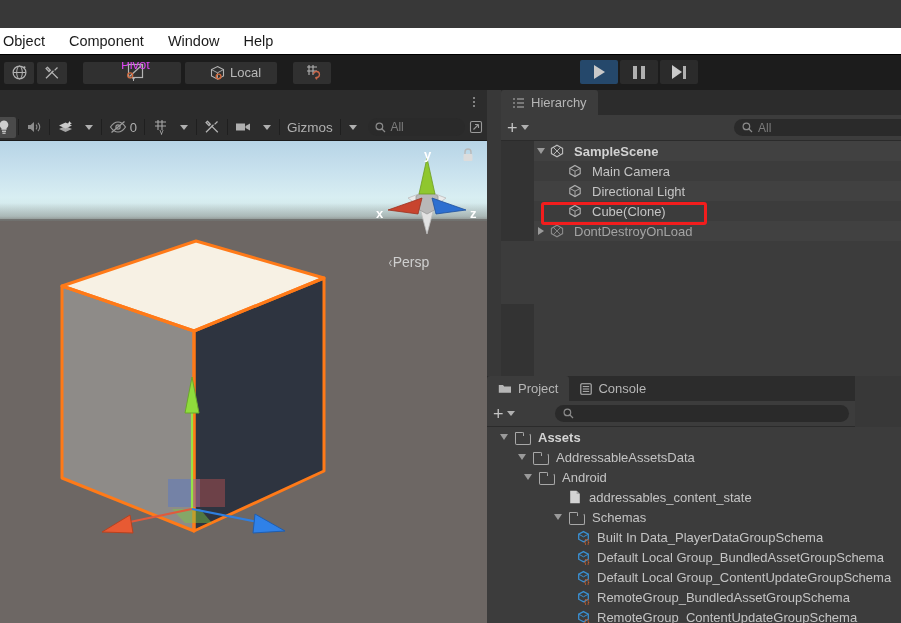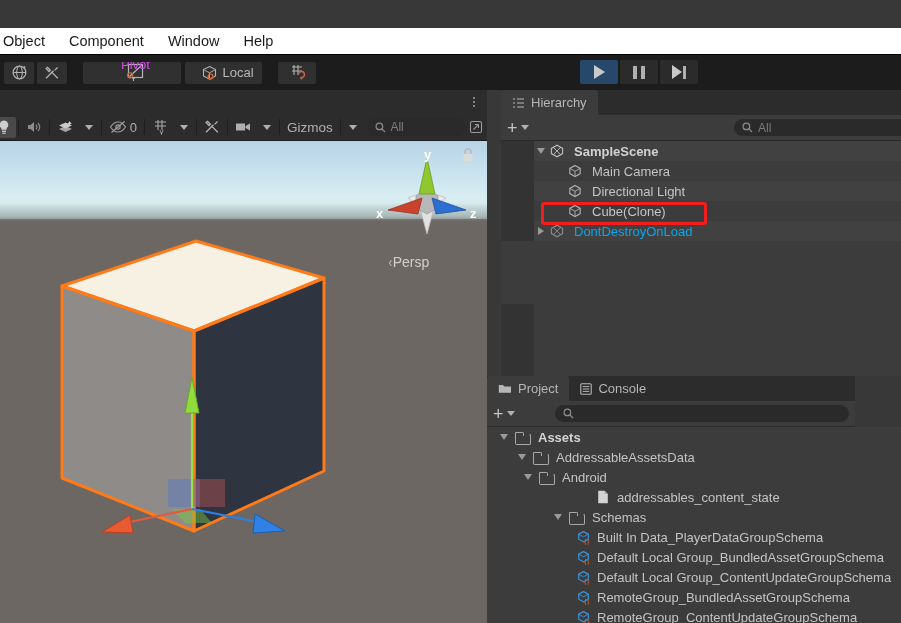--- a/index.html
+++ b/index.html
@@ -33,21 +33,21 @@
   }
   .tb-btn {
     height: 22px; background: #303030; border-radius: 2px;
     display: flex; align-items: center; justify-content: center;
     color: #b4b4b4; cursor: default;
   }
   .tb-sq { width: 30px; }
   .tb-pivot {
     width: 98px; gap: 2px; padding-left: 8px; position: relative; overflow: hidden;
   }
-  .tb-local { width: 77px; gap: 4px; padding-left: 8px; }
+  .tb-local { width: 92px; gap: 4px; padding-left: 8px; }
   .tb-snap { width: 38px; }
   .tb-label { font-size: 13px; color: #b8b8b8; }
   .pivot-label {
     position: absolute; left: 38px; top: -5px; font-size: 13px; color: #d946ef;
   }
 
   #playgroup {
     position: absolute; left: 580px; top: 32px;
     display: flex; gap: 2px; height: 24px;
   }
@@ -520,21 +520,21 @@
           <span class="tw">
               <span class="arrow-r"></span>
             </span>
           <span class="ic">
             <svg width="14" height="14" viewBox="0 0 14 14">
               <path d="M7 1.2 L12.6 4.4 v5.2 L7 12.8 L1.4 9.6 V4.4 Z" fill="none" stroke="#8a8a8a" stroke-width="1.1"></path>
               <path d="M3 3 L11 11 M11 3 L3 11" stroke="#8a8a8a" stroke-width="0.9"></path>
             </svg>
           </span>
           <span class="hsp"></span>
-          <span style="color:#0ea5e9">DontDestroyOnLoad</span>
+          <span style="color:#a3a3a3">DontDestroyOnLoad</span>
         </div>
 
         <div id="hier-empty">
           <span class="gutter-fill"></span>
         </div>
       </div>
     </div>
 
     <div id="project">
       <div class="panel-tabstrip">
@@ -593,21 +593,21 @@
         <div class="prow" style="padding-left:34px;">
           <span class="tw">
               <span class="arrow-d"></span>
             </span>
           <span class="hsp" style="width:4px"></span>
           <span class="folder"></span>
           <span class="hsp"></span>
           <span>Android</span>
         </div>
 
-        <div class="prow" style="padding-left:92px;text-align:center;">
+        <div class="prow" style="padding-left:64px;text-align:center;">
           <span class="tw"></span>
           <span class="hsp" style="width:4px"></span>
           <span>
             <svg width="12" height="14" viewBox="0 0 12 14">
               <path d="M1.2 0.8 h6.4 L10.8 4 v9.2 H1.2 Z" fill="#d3d3d3"></path>
               <path d="M7.6 0.8 v3.2 h3.2" fill="#a8a8a8"></path>
             </svg>
           </span>
           <span class="hsp"></span>
           <span>addressables_content_state</span>

